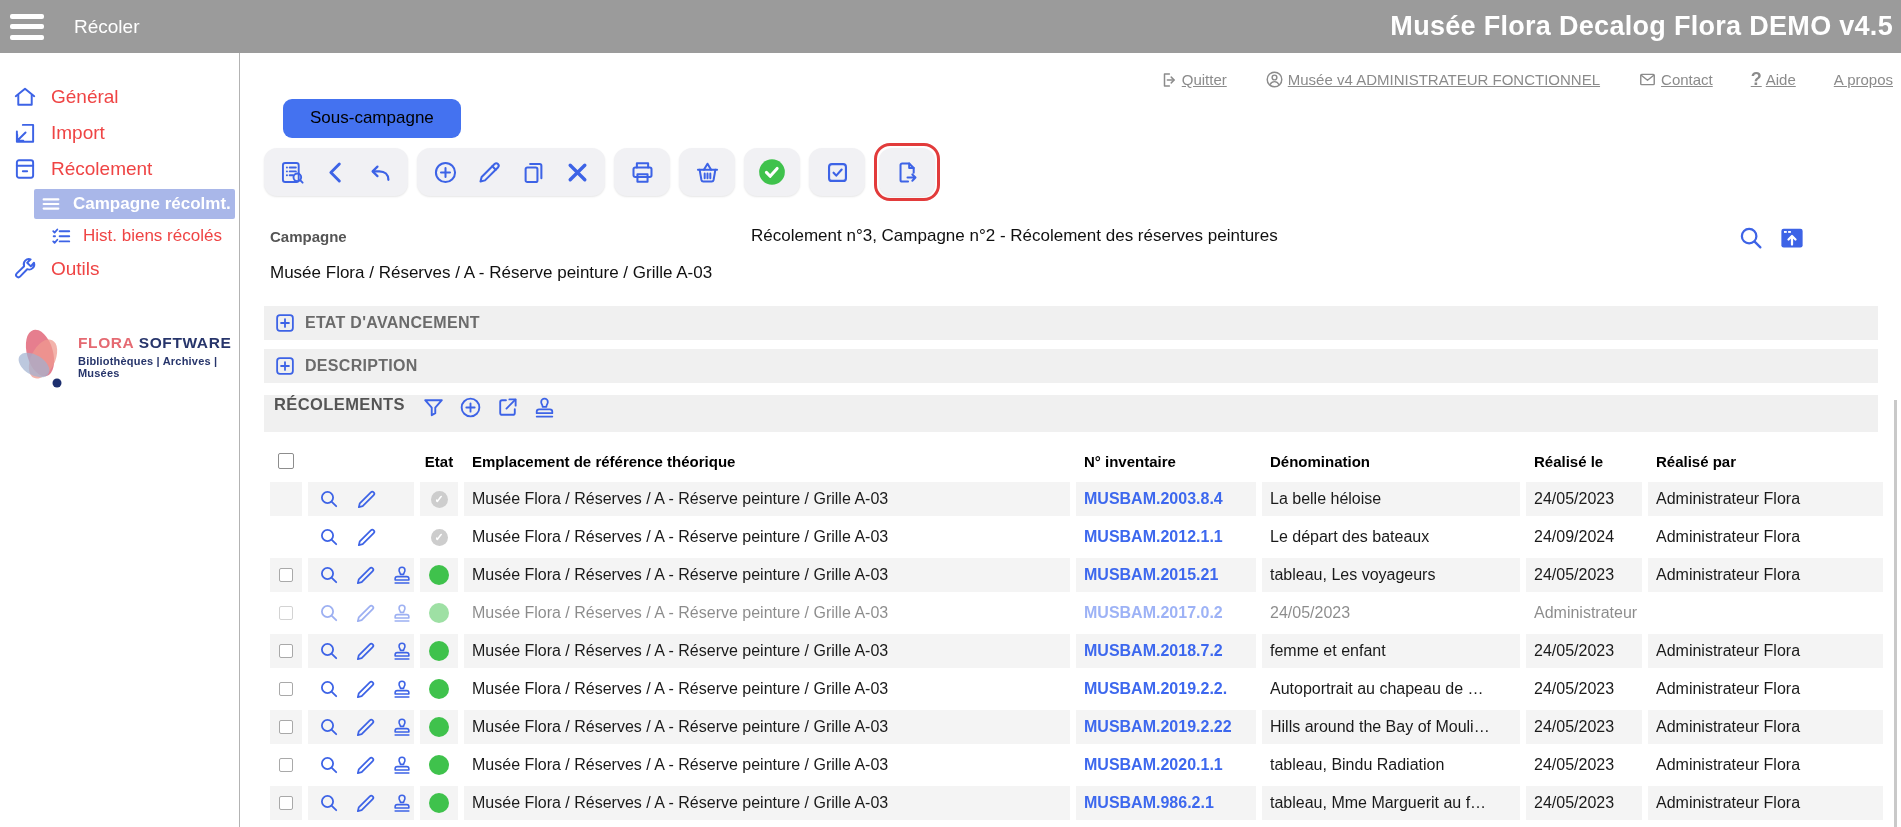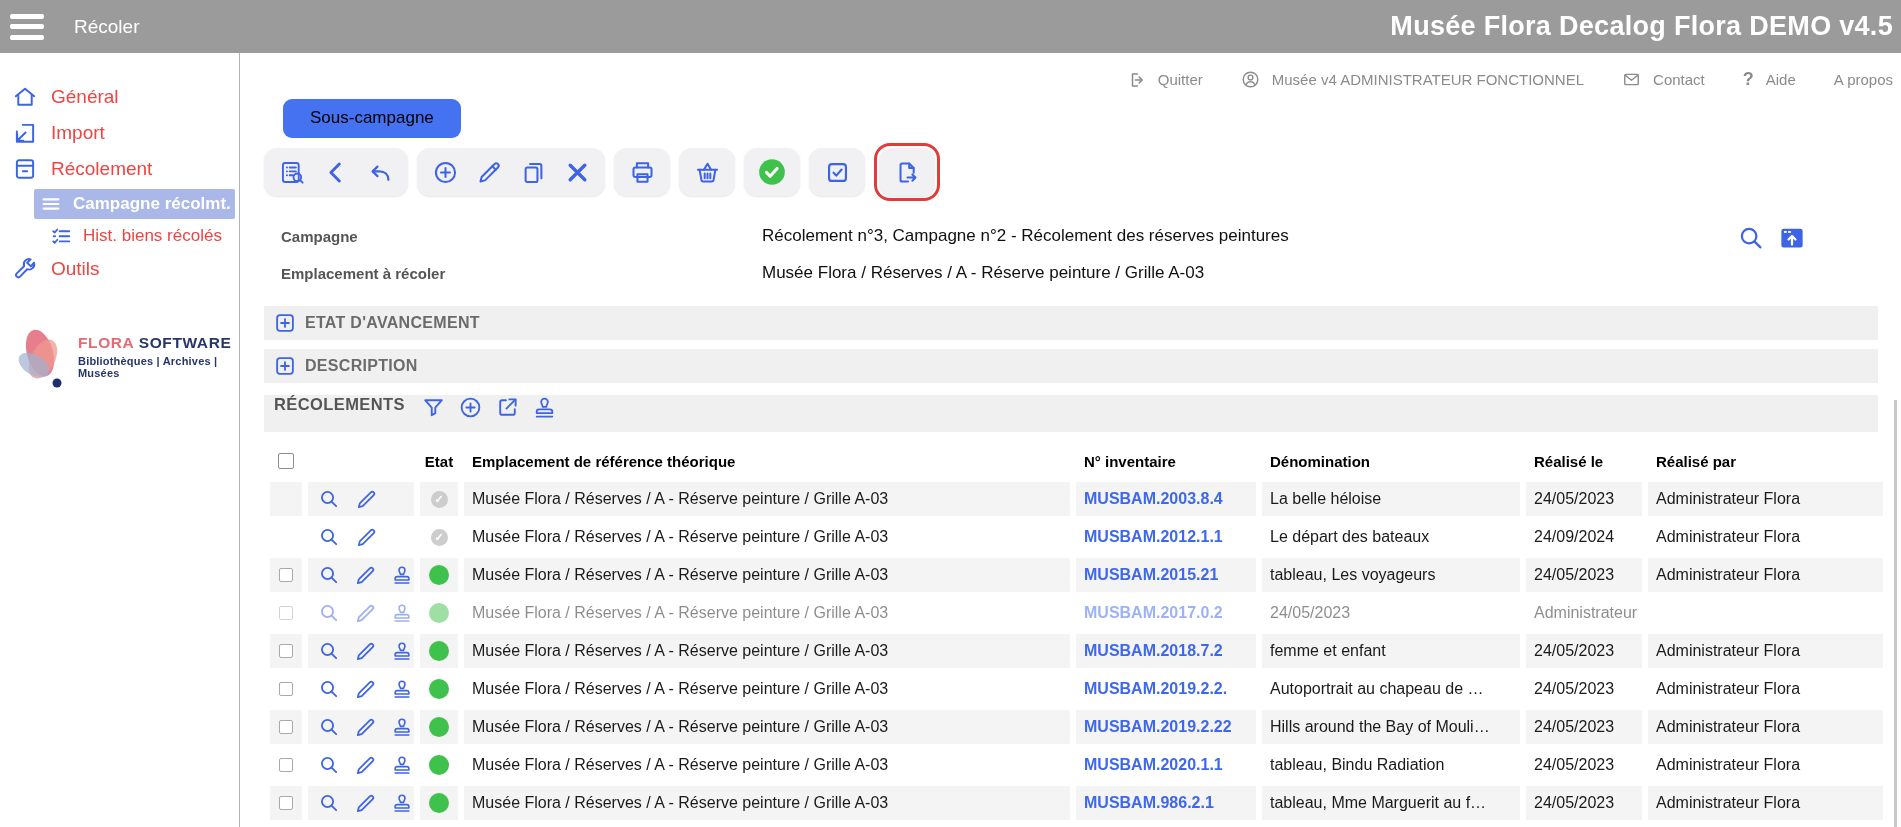--- a/index.html
+++ b/index.html
@@ -26,34 +26,34 @@
   .side-selected { background:#a9b7e9; color:#fff; font-weight:bold; margin:2px 4px 2px 34px; padding-left:6px; border-radius:2px; font-size:17px; }
   .logo-block { margin-top:30px; padding-left:10px; display:flex; align-items:center; gap:6px; }
   .logo-text { display:flex; flex-direction:column; gap:3px; }
   .logo-line { font-size:15.5px; font-weight:bold; letter-spacing:.6px; }
   .logo-flora { color:#e56a72; }
   .logo-software { color:#27356b; }
   .logo-tag { font-size:11px; color:#27356b; font-weight:bold; letter-spacing:.2px; }
 
   
   .utility { position:absolute; top:16px; right:8px; display:flex; align-items:center; gap:38px; color:#8b8b8b; font-size:15px; }
-  .u-item { display:flex; align-items:center; gap:12px; cursor:pointer; white-space:nowrap; }
+  .u-item { display:flex; align-items:center; gap:4px; cursor:pointer; white-space:nowrap;text-decoration:underline; }
   .q-mark { font-size:18px; font-weight:bold; }
 
   
   .tab { position:absolute; top:46px; left:43px; background:#4472f0; color:#000000; font-size:17px; padding:9px 27px 10px; border-radius:9px; cursor:pointer; }
 
   
   .toolbar { position:absolute; top:90px; left:24px; display:flex; align-items:center; gap:9px; }
   .tb-group { background:#f1f1f4; border-radius:13px; padding:10px 14px; display:flex; align-items:center; gap:16px; box-shadow:0 1px 2px rgba(0,0,0,.10); }
   .tb-btn { width:28px; height:28px; display:flex; align-items:center; justify-content:center; cursor:pointer; }
   .red-ring { border:3px solid #e23b3b; border-radius:16px; padding:2px; }
 
   
-  .fields { position:absolute; top:168px; left:41px; right:170px; }
+  .fields { position:absolute; top:168px; left:30px; right:170px; }
   .field-row { display:flex; align-items:center; height:30px; margin-bottom:7px; }
   .field-label { width:481px; flex-shrink:0; font-size:15px; font-weight:bold; color:#555; }
   .field-value { font-size:17px; color:#101010; }
   .field-icons { position:absolute; top:170px; right:94px; display:flex; gap:11px; }
   .field-icons .tb-btn { width:30px; height:30px; }
 
   
   .bar { position:absolute; left:24px; right:23px; height:34px; background:#f0f0f0; display:flex; align-items:center; gap:11px; padding-left:12px; cursor:pointer; }
   .bar-label { font-size:16px; font-weight:bold; color:#6b6b6b; letter-spacing:.3px; }
   .bar-avancement { top:253px;align-items:center; }
@@ -321,21 +321,20 @@
           </div>
         </div>
       </div>
 
       <div class="fields">
         <div class="field-row">
           <span class="field-label">Campagne</span>
           <span class="field-value">Récolement n°3, Campagne n°2 - Récolement des réserves peintures</span>
         </div>
         <div class="field-row">
-          <span class="field-label">Emplacement à récoler</span>
           <span class="field-value">Musée Flora / Réserves / A - Réserve peinture / Grille A-03</span>
         </div>
       </div>
       <div class="field-icons">
         <span class="tb-btn">
             <svg width="30" height="30" viewBox="0 0 24 24" fill="none" stroke="#3d63e6" stroke-width="1.8" stroke-linecap="round">
               <circle cx="10.5" cy="10.5" r="5.8"></circle>
               <path d="m14.9 14.9 4.6 4.6"></path>
             </svg>
           </span>

